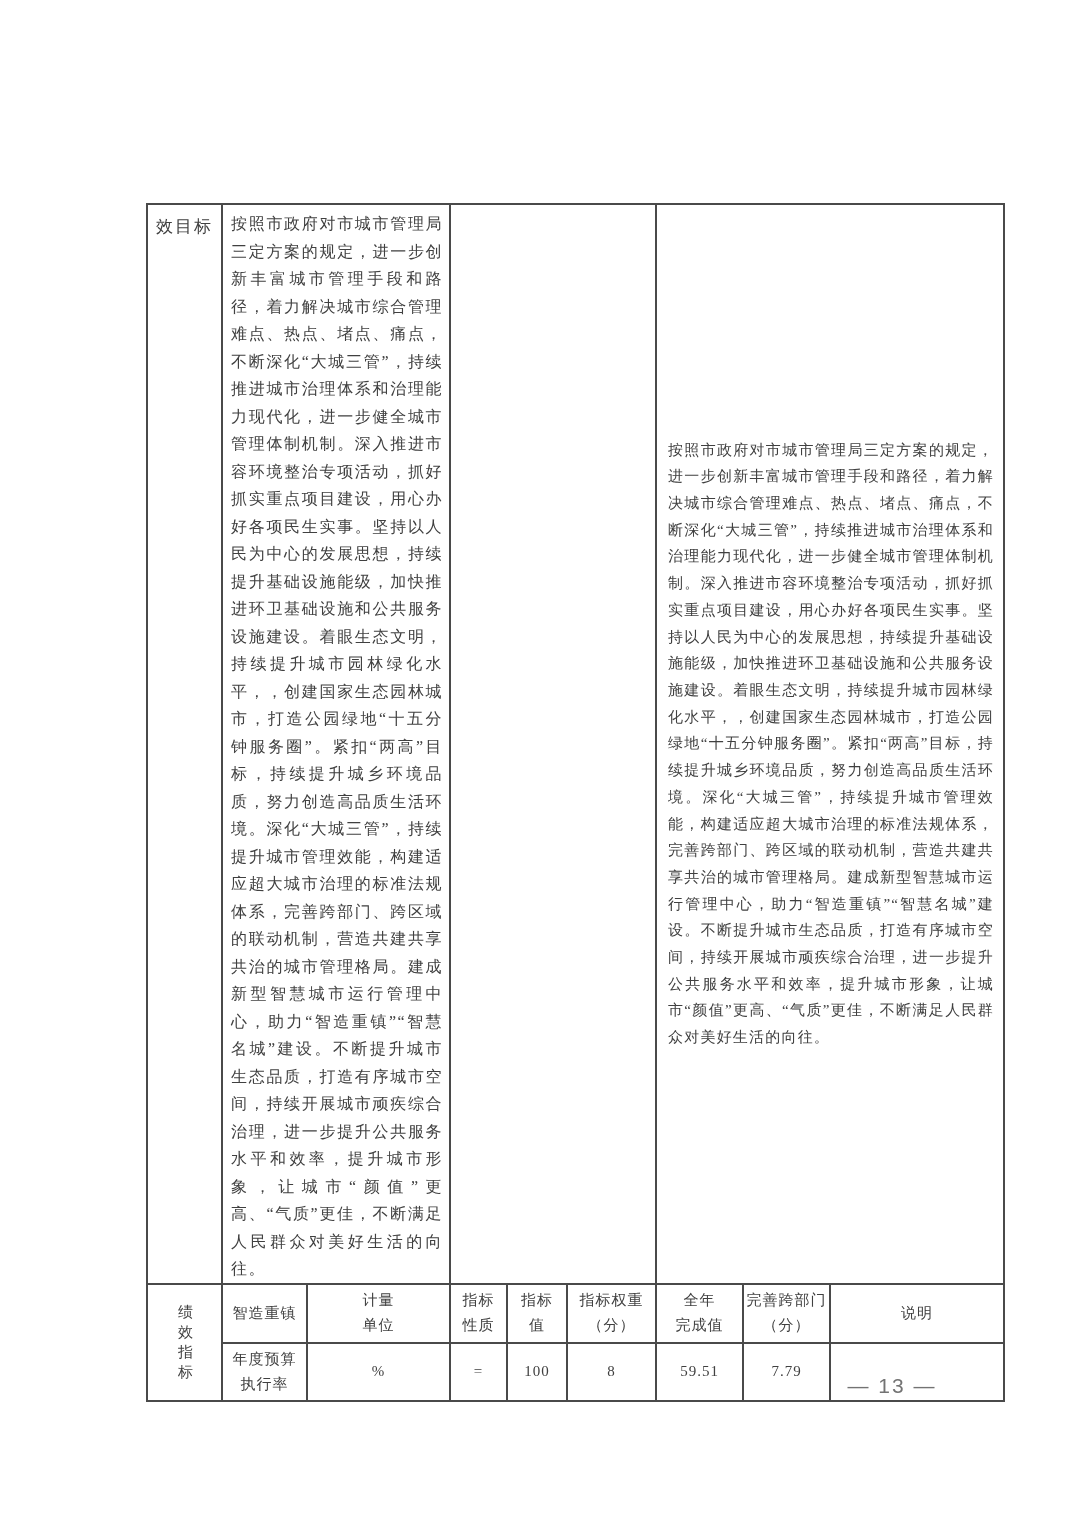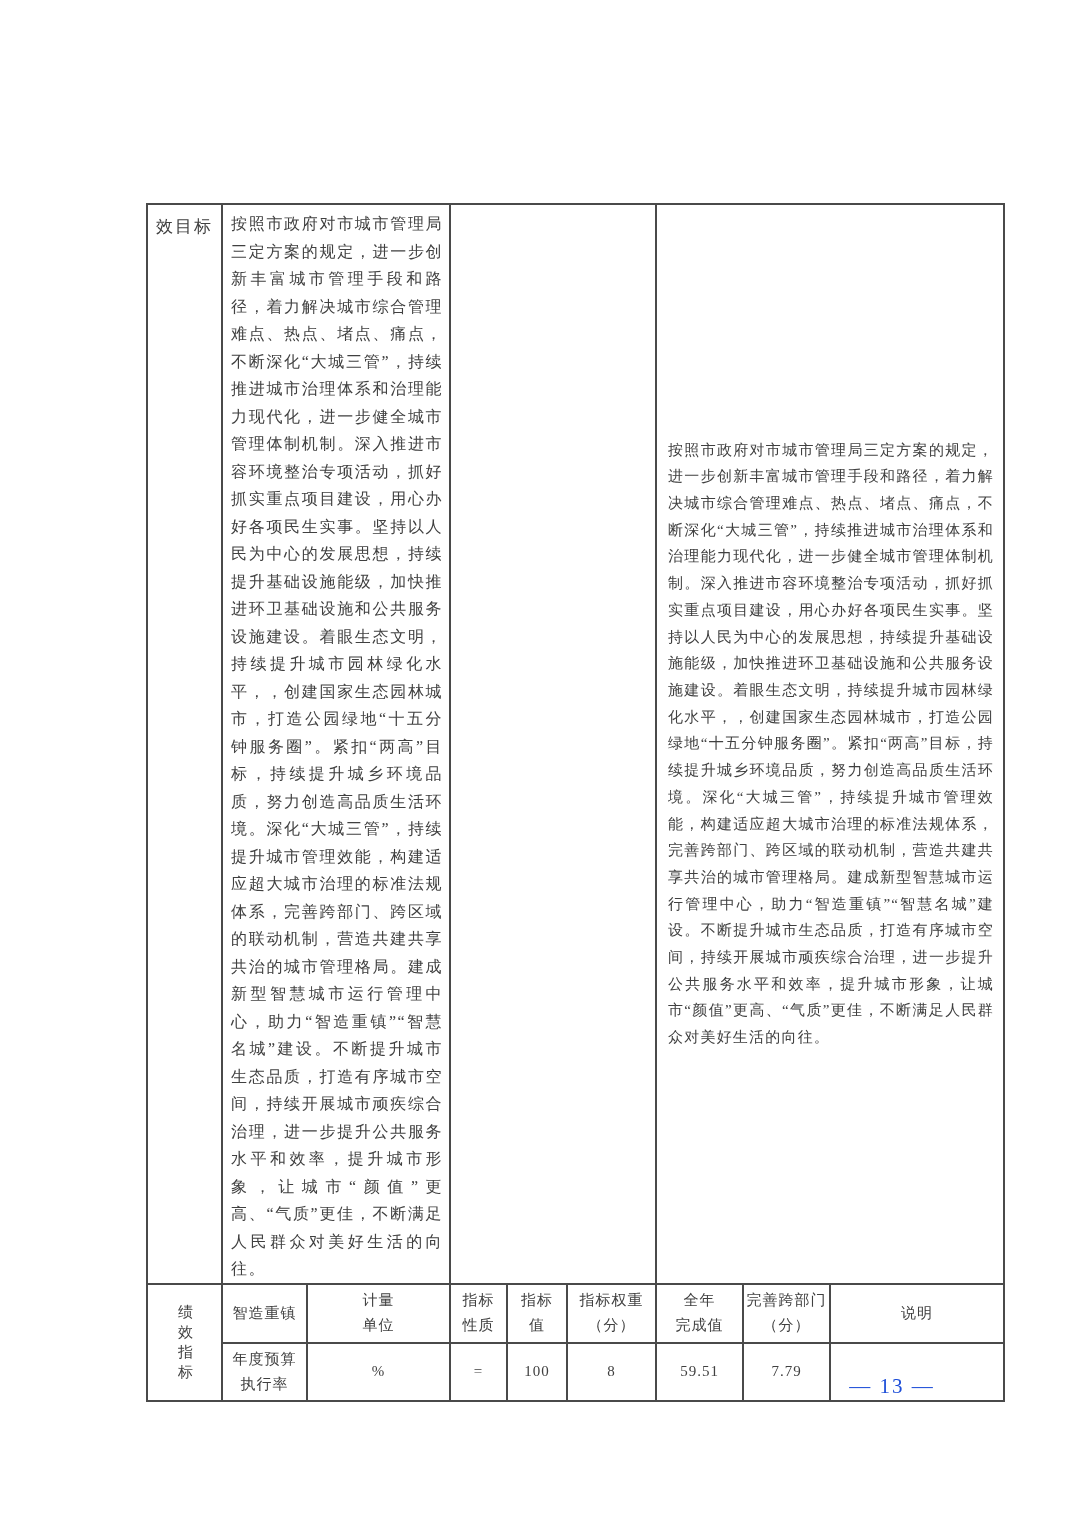--- a/index.html
+++ b/index.html
@@ -76,22 +76,22 @@
     letter-spacing: 0;
     text-align: right;
   }
   .page-number {
     position: absolute;
     left: 830px;
     top: 1374px;
     width: 124px;
     text-align: center;
     font-size: 21px;
-    color: #1d4ed8;
-    font-family: Liberation Serif, serif;
+    color: #737373;
+    font-family: Liberation Sans, sans-serif;
     letter-spacing: 2px;
     white-space: nowrap;
   }
 </style>
 </head>
 <body>
 
 <div class="page">
 
   <table class="report-table">

